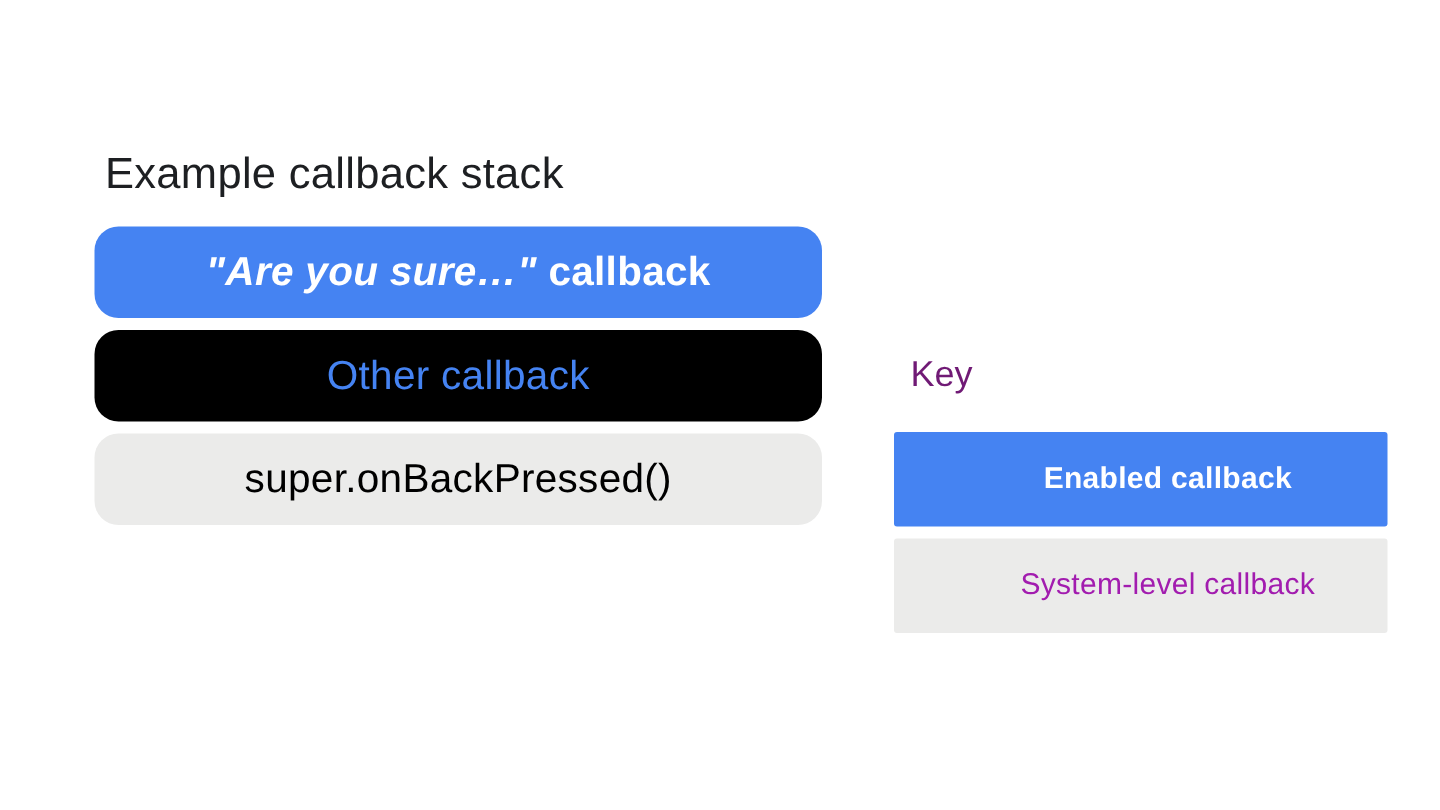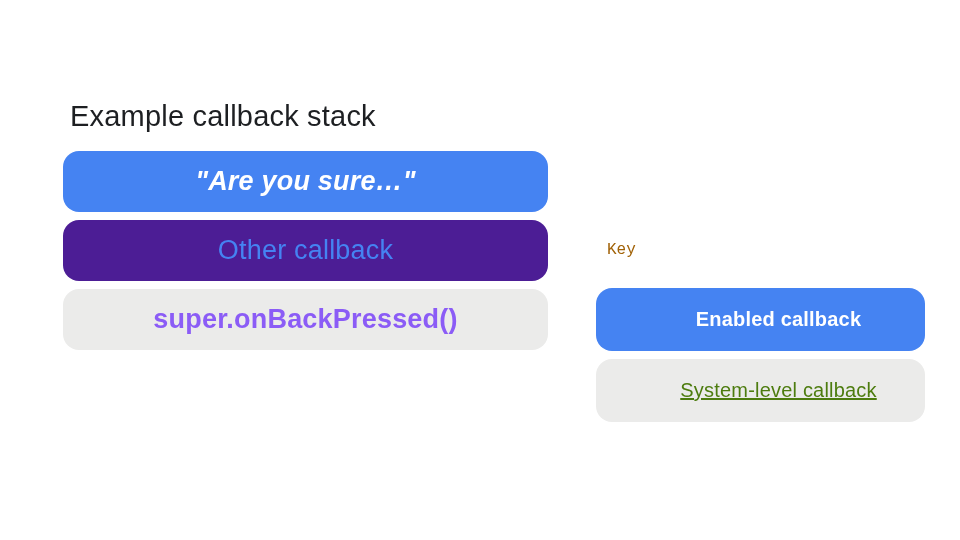--- a/index.html
+++ b/index.html
@@ -44,88 +44,86 @@
     font-size: 27px;
     letter-spacing: 0.2px;
     white-space: pre;
   }
   .bar.enabled {
     background: #4583f2;
     color: #ffffff;
     font-weight: 700;
   }
   .bar.disabled {
-    background: #4c1d95;
+    background: #000000;
     color: #4583f2;
     font-weight: 400;
   }
   .bar.system {
     background: #ebebea;
-    color: #8b5cf6;
-    font-weight: 700;
+    color: #000000;
+    font-weight: 400;
   }
   .quoted-italic {
     font-style: italic;
   }
   .key-title {
     position: absolute;
     left: 607px;
     top: 237px;
-    font-size: 16px;
+    font-size: 24px;
     line-height: 26px;
     font-weight: 500;
-    color: #a16207;
-    font-family: Liberation Mono, monospace;
+    color: #701a75;
   }
   .key {
     position: absolute;
     left: 596px;
     top: 288px;
     width: 329px;
     display: flex;
     flex-direction: column;
     gap: 8px;
   }
   .key .kbar {
     height: 63px;
-    border-radius: 16px;
+    border-radius: 2px;
     display: flex;
     align-items: center;
     justify-content: center;
     font-size: 20px;
     letter-spacing: 0.2px;
     padding-left: 36px;
   }
   .kbar.enabled {
     background: #4583f2;
     color: #ffffff;
     font-weight: 700;
   }
   .kbar.disabled {
     background: #d6ebfb;
     color: #4583f2;
     font-weight: 400;
   }
   .kbar.system {
     background: #ebebea;
-    color: #4d7c0f;
+    color: #a21caf;
     font-weight: 400;
-    text-decoration: underline;
   }
 </style>
 </head>
 <body>
 
 <div class="canvas">
 
   <div class="stack-title">Example callback stack</div>
 
   <div class="stack">
     <div class="bar enabled">
-      <span class="quoted-italic">"Are you sure…"</span>
+      <span class="quoted-italic">"Are you sure…"</span><span> callback</span>
     </div>
     <div class="bar disabled">Other callback</div>
     <div class="bar system">super.onBackPressed()</div>
   </div>
 
   <div class="key-title">Key</div>
 
   <div class="key">
     <div class="kbar enabled">Enabled callback</div>
     <div class="kbar system">System-level callback</div>

